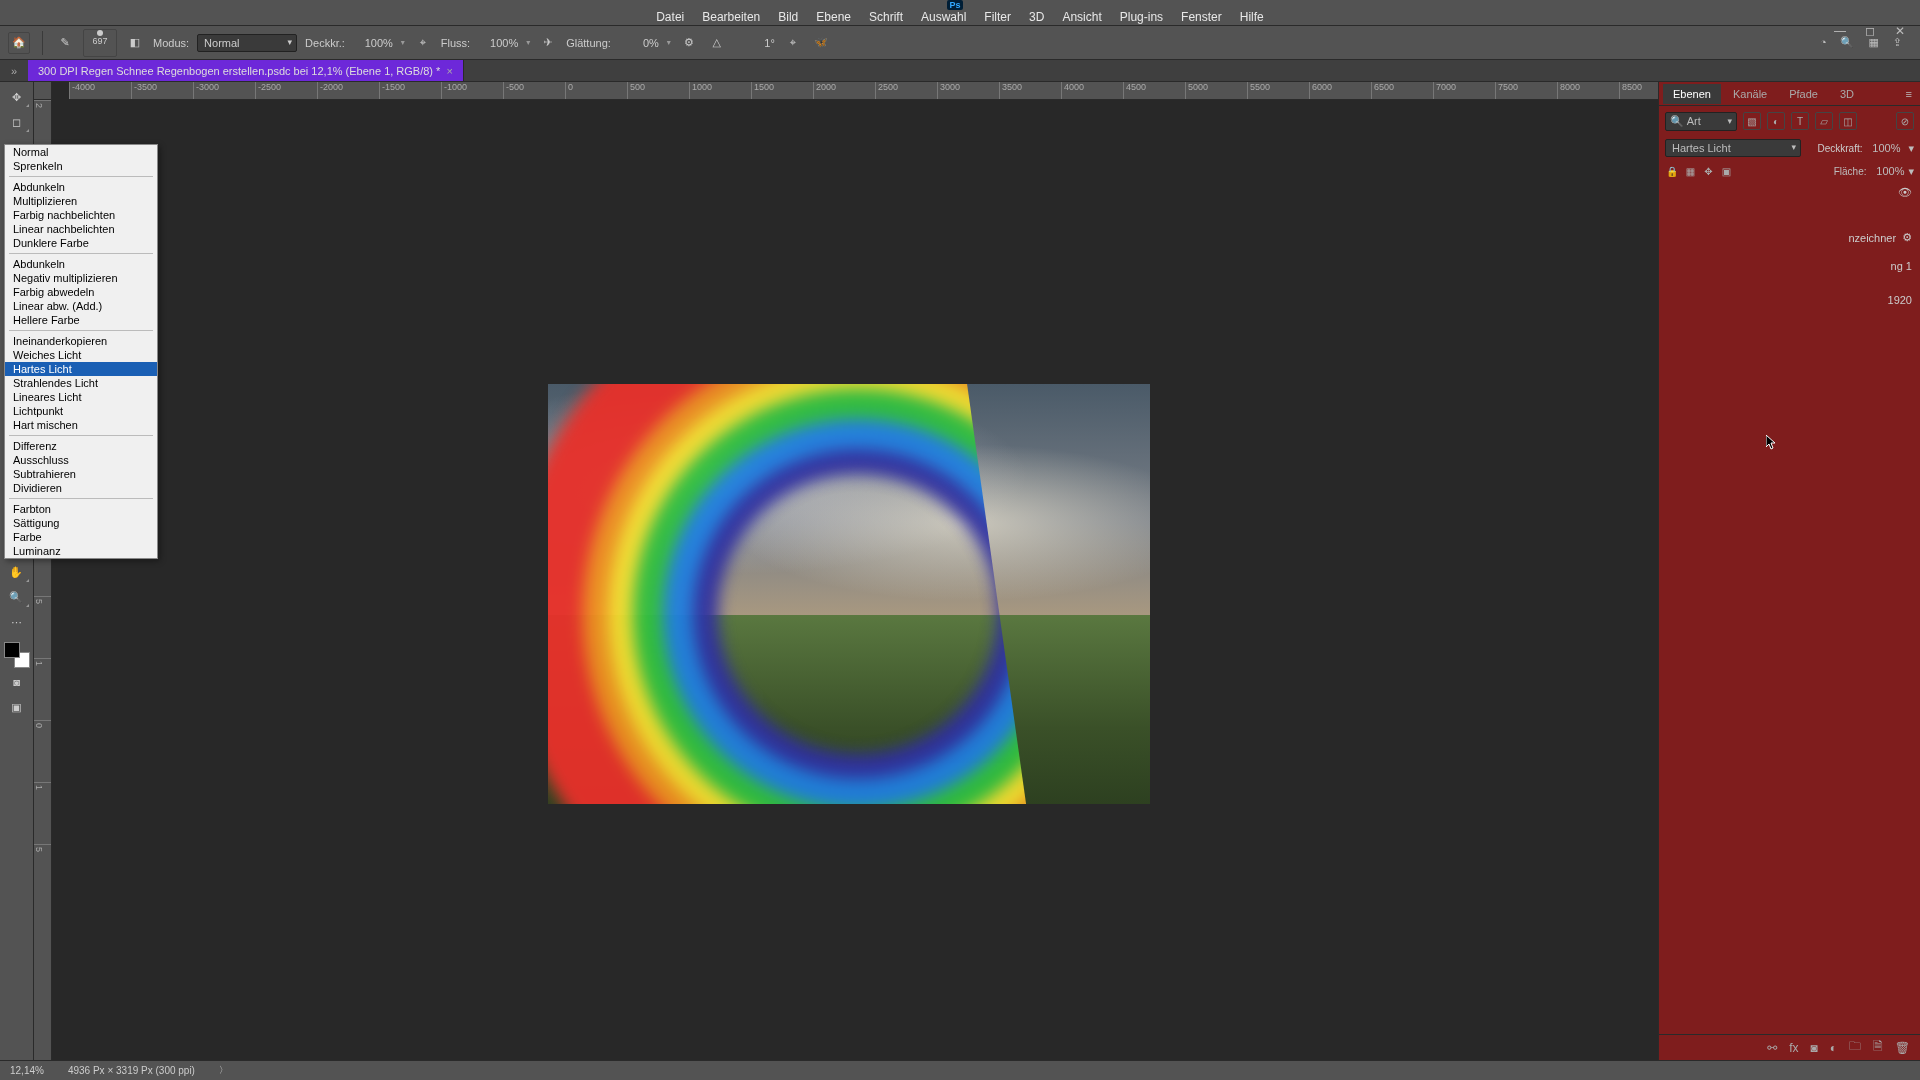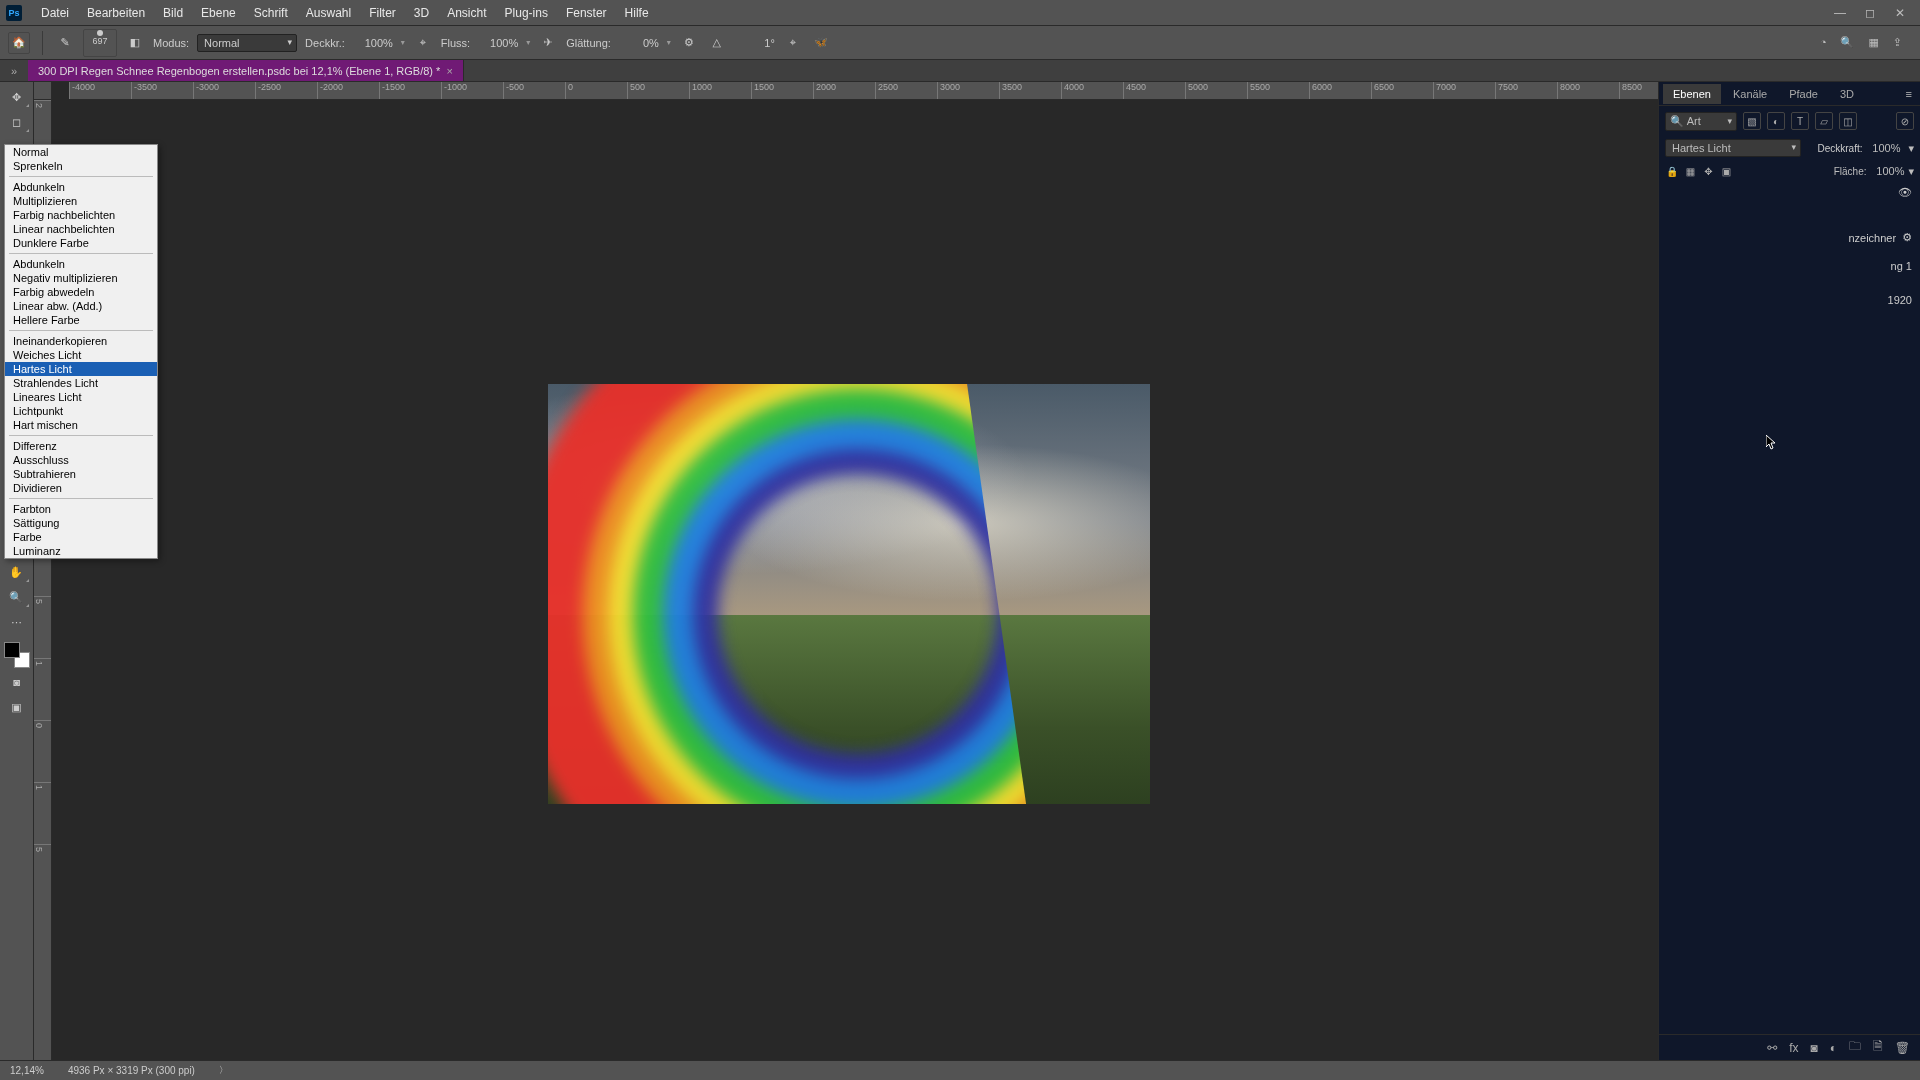--- a/index.html
+++ b/index.html
@@ -1,19 +1,19 @@
 <!DOCTYPE html>
 <html><head>
 <meta charset="utf-8">
 <style>
 * { margin: 0; padding: 0; box-sizing: border-box; font-family: "Segoe UI", Tahoma, sans-serif; }
 body { background: #323232; color: #bdbdbd; font-size: 11px; overflow: hidden; width: 1920px; height: 1080px; position: relative; }
 
 
-.menubar { height: 26px; background: #535353; display: flex; align-items: center; padding: 0 6px; border-bottom: 1px solid #2a2a2a; }
+.menubar { height: 26px; background: #535353; display: flex; align-items: center; padding: 0 6px; border-bottom: 1px solid #2a2a2a; flex-direction: column; }
 .menubar .ps-logo { width: 16px; height: 16px; background: #001e36; color: #31a8ff; display: flex; align-items: center; justify-content: center; font-weight: bold; font-size: 9px; margin-right: 10px; border-radius: 2px; }
 .menubar .menu-item { padding: 0 9px; cursor: pointer; font-size: 12px; color: #e8e8e8; }
 .menubar .window-controls { margin-left: auto; display: flex; gap: 14px; padding-right: 6px; }
 .menubar .window-controls span { width: 16px; text-align: center; cursor: pointer; font-size: 12px; }
 
 
 .optionsbar { height: 34px; background: #535353; display: flex; align-items: center; padding: 0 8px; border-bottom: 1px solid #2a2a2a; gap: 8px; }
 .optionsbar .home-icon { width: 22px; height: 22px; display: flex; align-items: center; justify-content: center; border: 1px solid #444; border-radius: 2px; }
 .optionsbar .sep { width: 1px; height: 24px; background: #3a3a3a; margin: 0 4px; }
 .optionsbar .brush-preview { width: 34px; height: 28px; display: flex; flex-direction: column; align-items: center; justify-content: flex-start; border: 1px solid #444; border-radius: 2px; }
@@ -23,21 +23,21 @@
 .optionsbar .select { background: #3a3a3a; border: 1px solid #222; padding: 2px 20px 2px 6px; font-size: 11px; color: #ccc; border-radius: 2px; position: relative; min-width: 100px; }
 .optionsbar .select::after { content: "▾"; position: absolute; right: 4px; font-size: 9px; }
 .optionsbar .num-in { background: transparent; border: none; color: #ccc; width: 40px; text-align: right; font-size: 11px; }
 .optionsbar .drop-arrow { font-size: 8px; color: #999; }
 .optionsbar .icon-btn { width: 20px; height: 20px; display: flex; align-items: center; justify-content: center; color: #ccc; }
 .right-icons { margin-left: auto; display: flex; gap: 14px; padding-right: 10px; }
 .right-icons span { cursor: pointer; }
 
 
 .doctab { height: 22px; background: #3f3f3f; display: flex; align-items: center; border-bottom: 1px solid #2a2a2a; }
-.doctab .tab { background: #701a75; height: 100%; display: flex; align-items: center; padding: 0 10px; font-size: 11px; color: #ddd; border-right: 1px solid #2a2a2a; gap: 6px; }
+.doctab .tab { background: #6d28d9; height: 100%; display: flex; align-items: center; padding: 0 10px; font-size: 11px; color: #ddd; border-right: 1px solid #2a2a2a; gap: 6px; }
 .doctab .tab .x { font-size: 11px; color: #aaa; }
 .doctab .tab-icon { width: 28px; display: flex; align-items: center; justify-content: center; color: #aaa; }
 
 
 .main { display: flex; height: calc(1080px - 26px - 34px - 22px - 20px); }
 
 
 .toolbox { width: 34px; background: #535353; border-right: 1px solid #2a2a2a; display: flex; flex-direction: column; align-items: center; padding-top: 4px; gap: 3px; }
 .toolbox .tool { width: 26px; height: 22px; display: flex; align-items: center; justify-content: center; color: #ccc; position: relative; border-radius: 2px; }
 .toolbox .tool.active { background: #3a3a3a; }
@@ -71,21 +71,21 @@
     inset 0 0 0 155px #30c040,
     inset 0 0 0 185px #2080e0,
     inset 0 0 0 210px #3030a0;
   clip-path: polygon(0 0, 70% 0, 70% 100%, 0 100%);
   transform: rotate(-8deg);
   filter: blur(8px);
   opacity: 0.95;
 }
 
 
-.right-panel { width: 262px; background: #0f172a; border-left: 1px solid #2a2a2a; display: flex; flex-direction: column; font-size: 11px; }
+.right-panel { width: 262px; background: #7f1d1d; border-left: 1px solid #2a2a2a; display: flex; flex-direction: column; font-size: 11px; }
 .panel-tabs { height: 24px; display: flex; align-items: center; border-bottom: 1px solid #2a2a2a; padding: 0 4px; gap: 2px; }
 .panel-tabs .ptab { padding: 4px 10px; color: #aaa; cursor: pointer; }
 .panel-tabs .ptab.active { color: #fff; background: #3a3a3a; }
 .panel-tabs .menu { margin-left: auto; padding: 0 4px; }
 
 .layer-filter { height: 30px; display: flex; align-items: center; padding: 0 6px; gap: 6px; }
 .layer-filter .search { flex: 0 0 72px; background: #3a3a3a; border: 1px solid #222; padding: 2px 4px; border-radius: 2px; display: flex; align-items: center; gap: 3px; }
 .layer-filter .fbtn { width: 18px; height: 18px; border: 1px solid #444; border-radius: 2px; display: flex; align-items: center; justify-content: center; font-size: 10px; color: #aaa; }
 
 .blend-row { height: 24px; display: flex; align-items: center; padding: 0 6px; gap: 6px; position: relative; }

